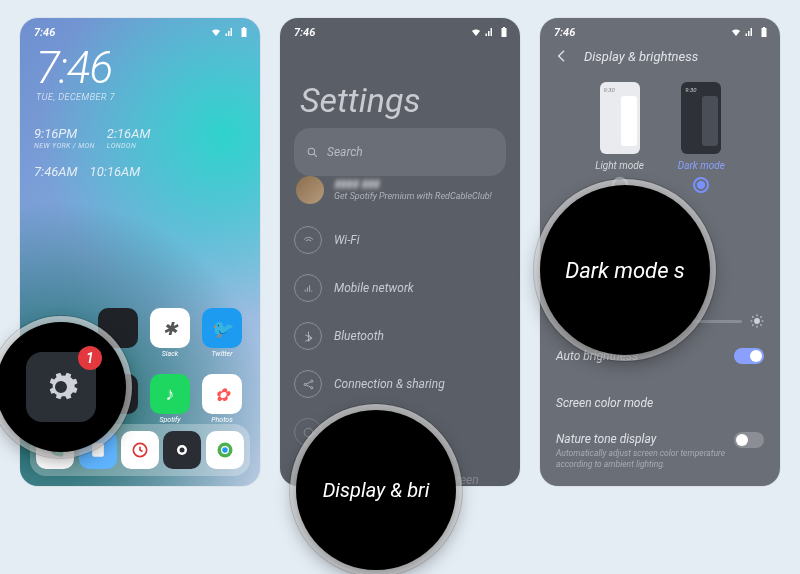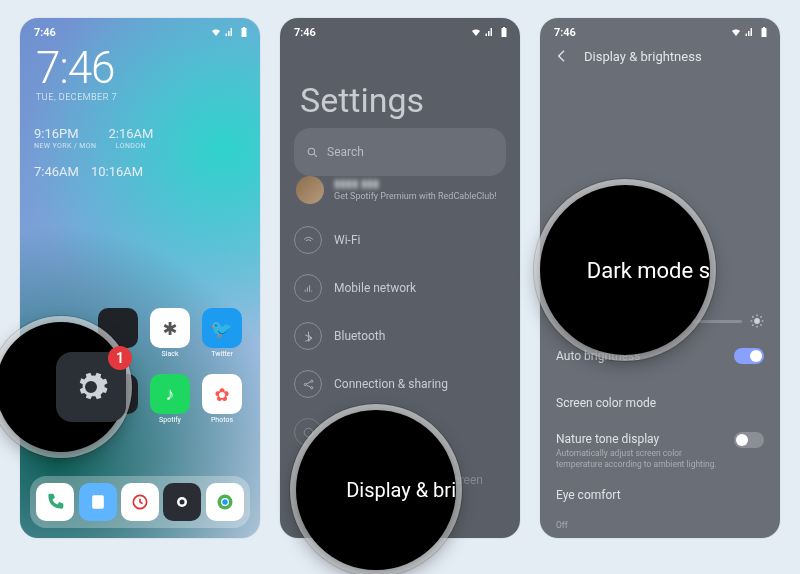--- a/index.html
+++ b/index.html
@@ -1,47 +1,47 @@
 <!DOCTYPE html>
 <html><head>
 <meta charset="utf-8">
 <style>
   html,body{margin:0;padding:0;background:#e4ecf4;font-family:-apple-system,BlinkMacSystemFont,'Segoe UI',Roboto,sans-serif;}
   .canvas{width:800px;height:574px;position:relative;background:#e4ecf4;overflow:hidden;}
-  .phone{position:absolute;width:240px;height:520px;top:18px;border-radius:18px;overflow:hidden;box-shadow:0 0 0 1px rgba(0,0,0,0.04);}
+  .phone{position:absolute;width:240px;height:468px;top:18px;border-radius:18px;overflow:hidden;box-shadow:0 0 0 1px rgba(0,0,0,0.04);font-style:italic;}
   .phone1{left:20px;}
   .phone2{left:280px;}
   .phone3{left:540px;}
   
   .statusbar{position:absolute;top:0;left:0;right:0;height:24px;display:flex;align-items:center;justify-content:space-between;padding:2px 10px 0 14px;font-size:11px;font-weight:600;color:#fff;z-index:5;}
   .sb-icons{display:flex;gap:2px;align-items:center;}
   .sb-icons svg{width:12px;height:12px;fill:#fff;}
   
   .wallpaper{position:absolute;inset:0;background:
     radial-gradient(circle at 15% 85%, #0f5f57 0%, rgba(15,95,87,0) 48%),
     radial-gradient(circle at 85% 25%, #2fd3cd 0%, rgba(47,211,205,0) 45%),
     linear-gradient(135deg,#6f8fcf 0%, #86b0e0 55%, #b9cbe2 100%);}
   .clock-lg{position:absolute;top:28px;left:16px;color:#fff;font-weight:300;}
   .clock-lg .t{font-size:44px;line-height:1;letter-spacing:-1px;}
   .clock-lg .d{font-size:9px;opacity:.9;letter-spacing:.5px;margin-top:2px;}
   .world{position:absolute;top:108px;left:14px;right:14px;display:flex;gap:12px;color:#e6ecf5;font-size:9px;}
   .world .city{display:flex;flex-direction:column;gap:1px;}
   .world .city .wt{font-size:13px;}
-  .world .city .wl{font-size:7px;opacity:.85;letter-spacing:.4px;text-align:center;}
+  .world .city .wl{font-size:7px;opacity:.85;letter-spacing:.4px;}
   .world2{top:146px;}
   .approw{position:absolute;display:flex;gap:12px;left:22px;}
   .approw1{top:290px;}
   .approw2{top:356px;}
   .appicon{width:40px;height:40px;border-radius:10px;display:flex;align-items:center;justify-content:center;font-size:18px;color:#fff;}
   .applabel{position:absolute;top:42px;width:40px;text-align:center;font-size:7px;color:#fff;}
   .appwrap{position:relative;width:40px;height:54px;}
   .dock{position:absolute;bottom:10px;left:10px;right:10px;height:52px;border-radius:16px;background:rgba(255,255,255,.28);display:flex;align-items:center;justify-content:space-around;padding:0 4px;}
   .dock .di{width:38px;height:38px;border-radius:10px;display:flex;align-items:center;justify-content:center;}
   
-  .bubble{position:absolute;border-radius:50%;background:#000;color:#fff;display:flex;align-items:center;justify-content:flex-end;box-shadow:0 6px 20px rgba(0,0,0,.45), 0 0 0 6px rgba(255,255,255,.6), 0 0 0 7px rgba(0,0,0,.15);z-index:30;}
+  .bubble{position:absolute;border-radius:50%;background:#000;color:#fff;display:flex;align-items:center;justify-content:center;box-shadow:0 6px 20px rgba(0,0,0,.45), 0 0 0 6px rgba(255,255,255,.6), 0 0 0 7px rgba(0,0,0,.15);z-index:30;font-style:italic;}
   .bubble-sm{width:130px;height:130px;left:-4px;top:322px;}
   .bubble-md{width:160px;height:160px;left:296px;top:410px;font-size:20px;}
   .bubble-lg{width:170px;height:170px;left:540px;top:185px;font-size:22px;}
   .bubble .inner-icon{width:70px;height:70px;border-radius:16px;background:#2b2f36;display:flex;align-items:center;justify-content:center;position:relative;}
   .bubble .badge{position:absolute;top:-6px;right:-6px;width:24px;height:24px;border-radius:50%;background:#e2383e;color:#fff;font-size:14px;display:flex;align-items:center;justify-content:center;font-weight:600;}
   
   .dim{position:absolute;inset:0;background:#5a5e66;}
   .ph2-title{position:absolute;top:62px;left:20px;color:#c9cbd1;font-size:34px;font-weight:400;}
   .search{position:absolute;top:110px;left:14px;right:14px;height:32px;border-radius:16px;background:#6a6e76;display:flex;align-items:center;padding:8px 12px;gap:8px;color:#b8bbc2;font-size:12px;}
   .acct{position:absolute;top:158px;left:16px;right:14px;display:flex;gap:10px;align-items:center;color:#b0b3ba;}
@@ -302,20 +302,32 @@
             <path d="M7 4h10v18H7zM10 2h4v2h-4z"></path>
           </svg>
       </span>
     </div>
     <div class="p3-head">
       <svg viewBox="0 0 24 24">
           <path d="M15 4l-8 8 8 8"></path>
         </svg>
       <span>Display &amp; brightness</span>
     </div>
+    <div class="modes">
+      <div class="mode">
+        <div class="prev"></div>
+        <span>Light mode</span>
+        <div class="radio"></div>
+      </div>
+      <div class="mode dark sel">
+        <div class="prev"></div>
+        <span>Dark mode</span>
+        <div class="radio"></div>
+      </div>
+    </div>
 
     <div class="slider-row">
       <svg viewBox="0 0 24 24">
           <circle cx="12" cy="12" r="4"></circle>
           <path d="M12 2v2M12 20v2M2 12h2M20 12h2M5 5l1 1M18 18l1 1M5 19l1-1M18 6l1-1" stroke="#cfd2d8" stroke-width="1.5"></path>
         </svg>
       <div class="slider-track">
           <div class="slider-thumb"></div>
         </div>
       <svg viewBox="0 0 24 24">

